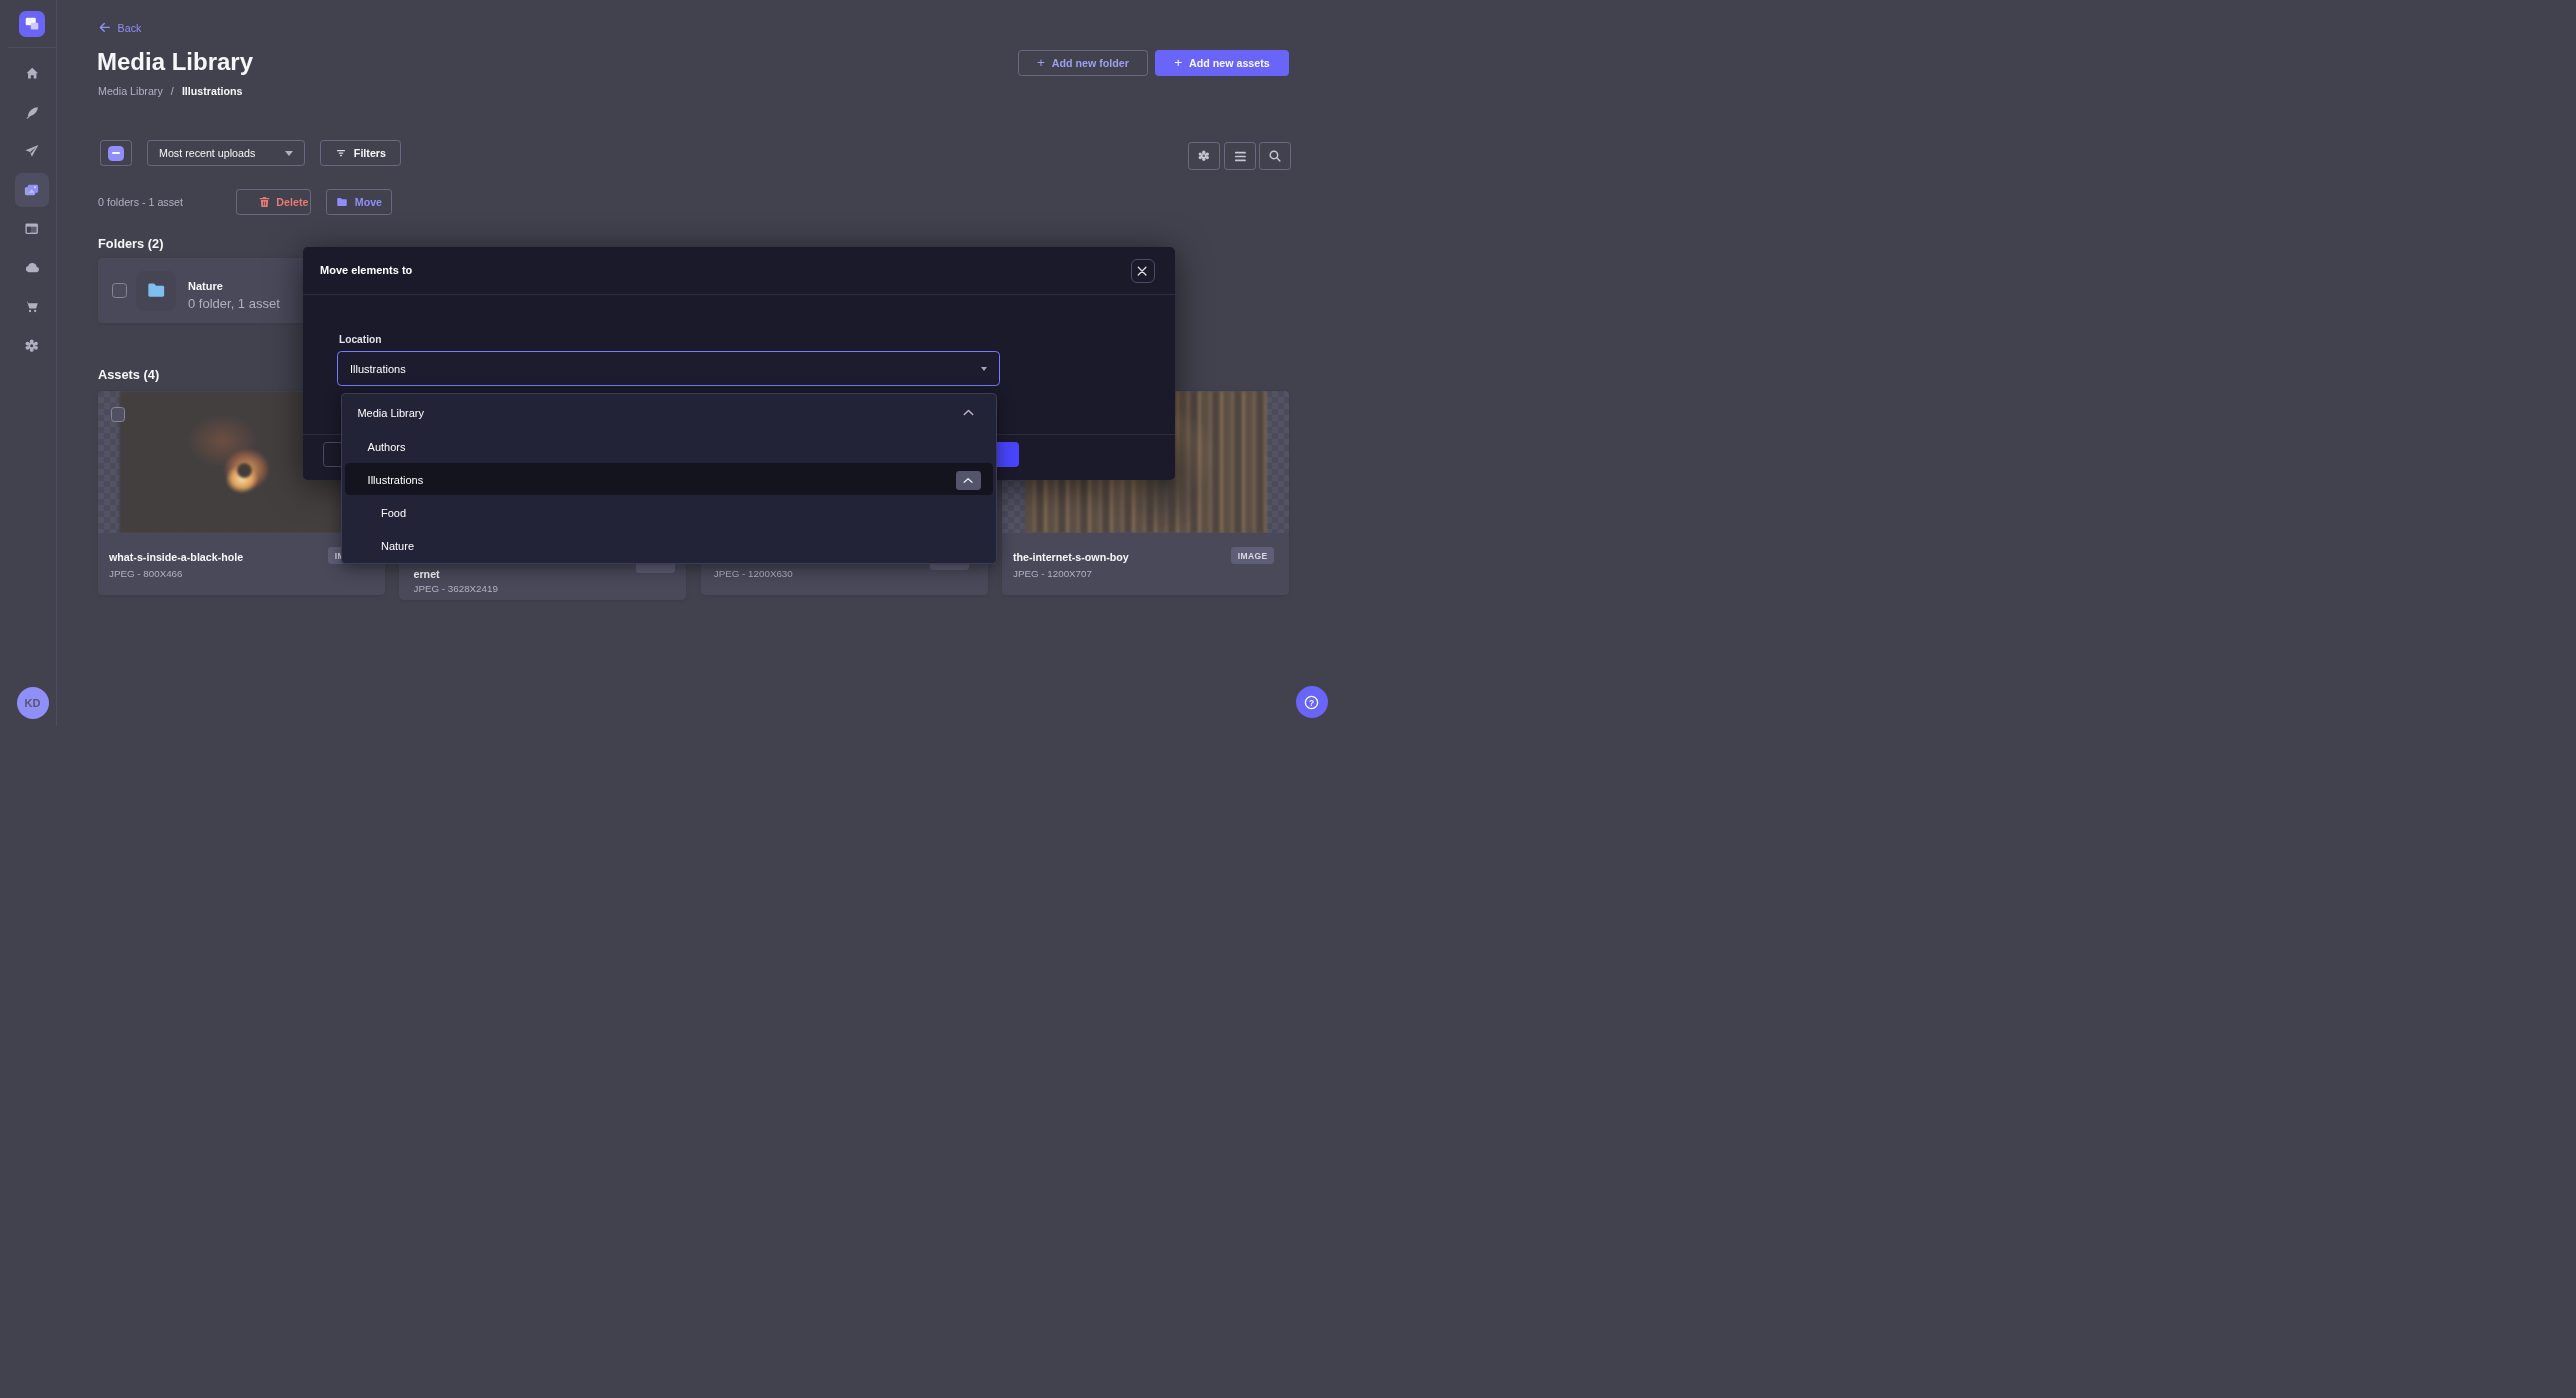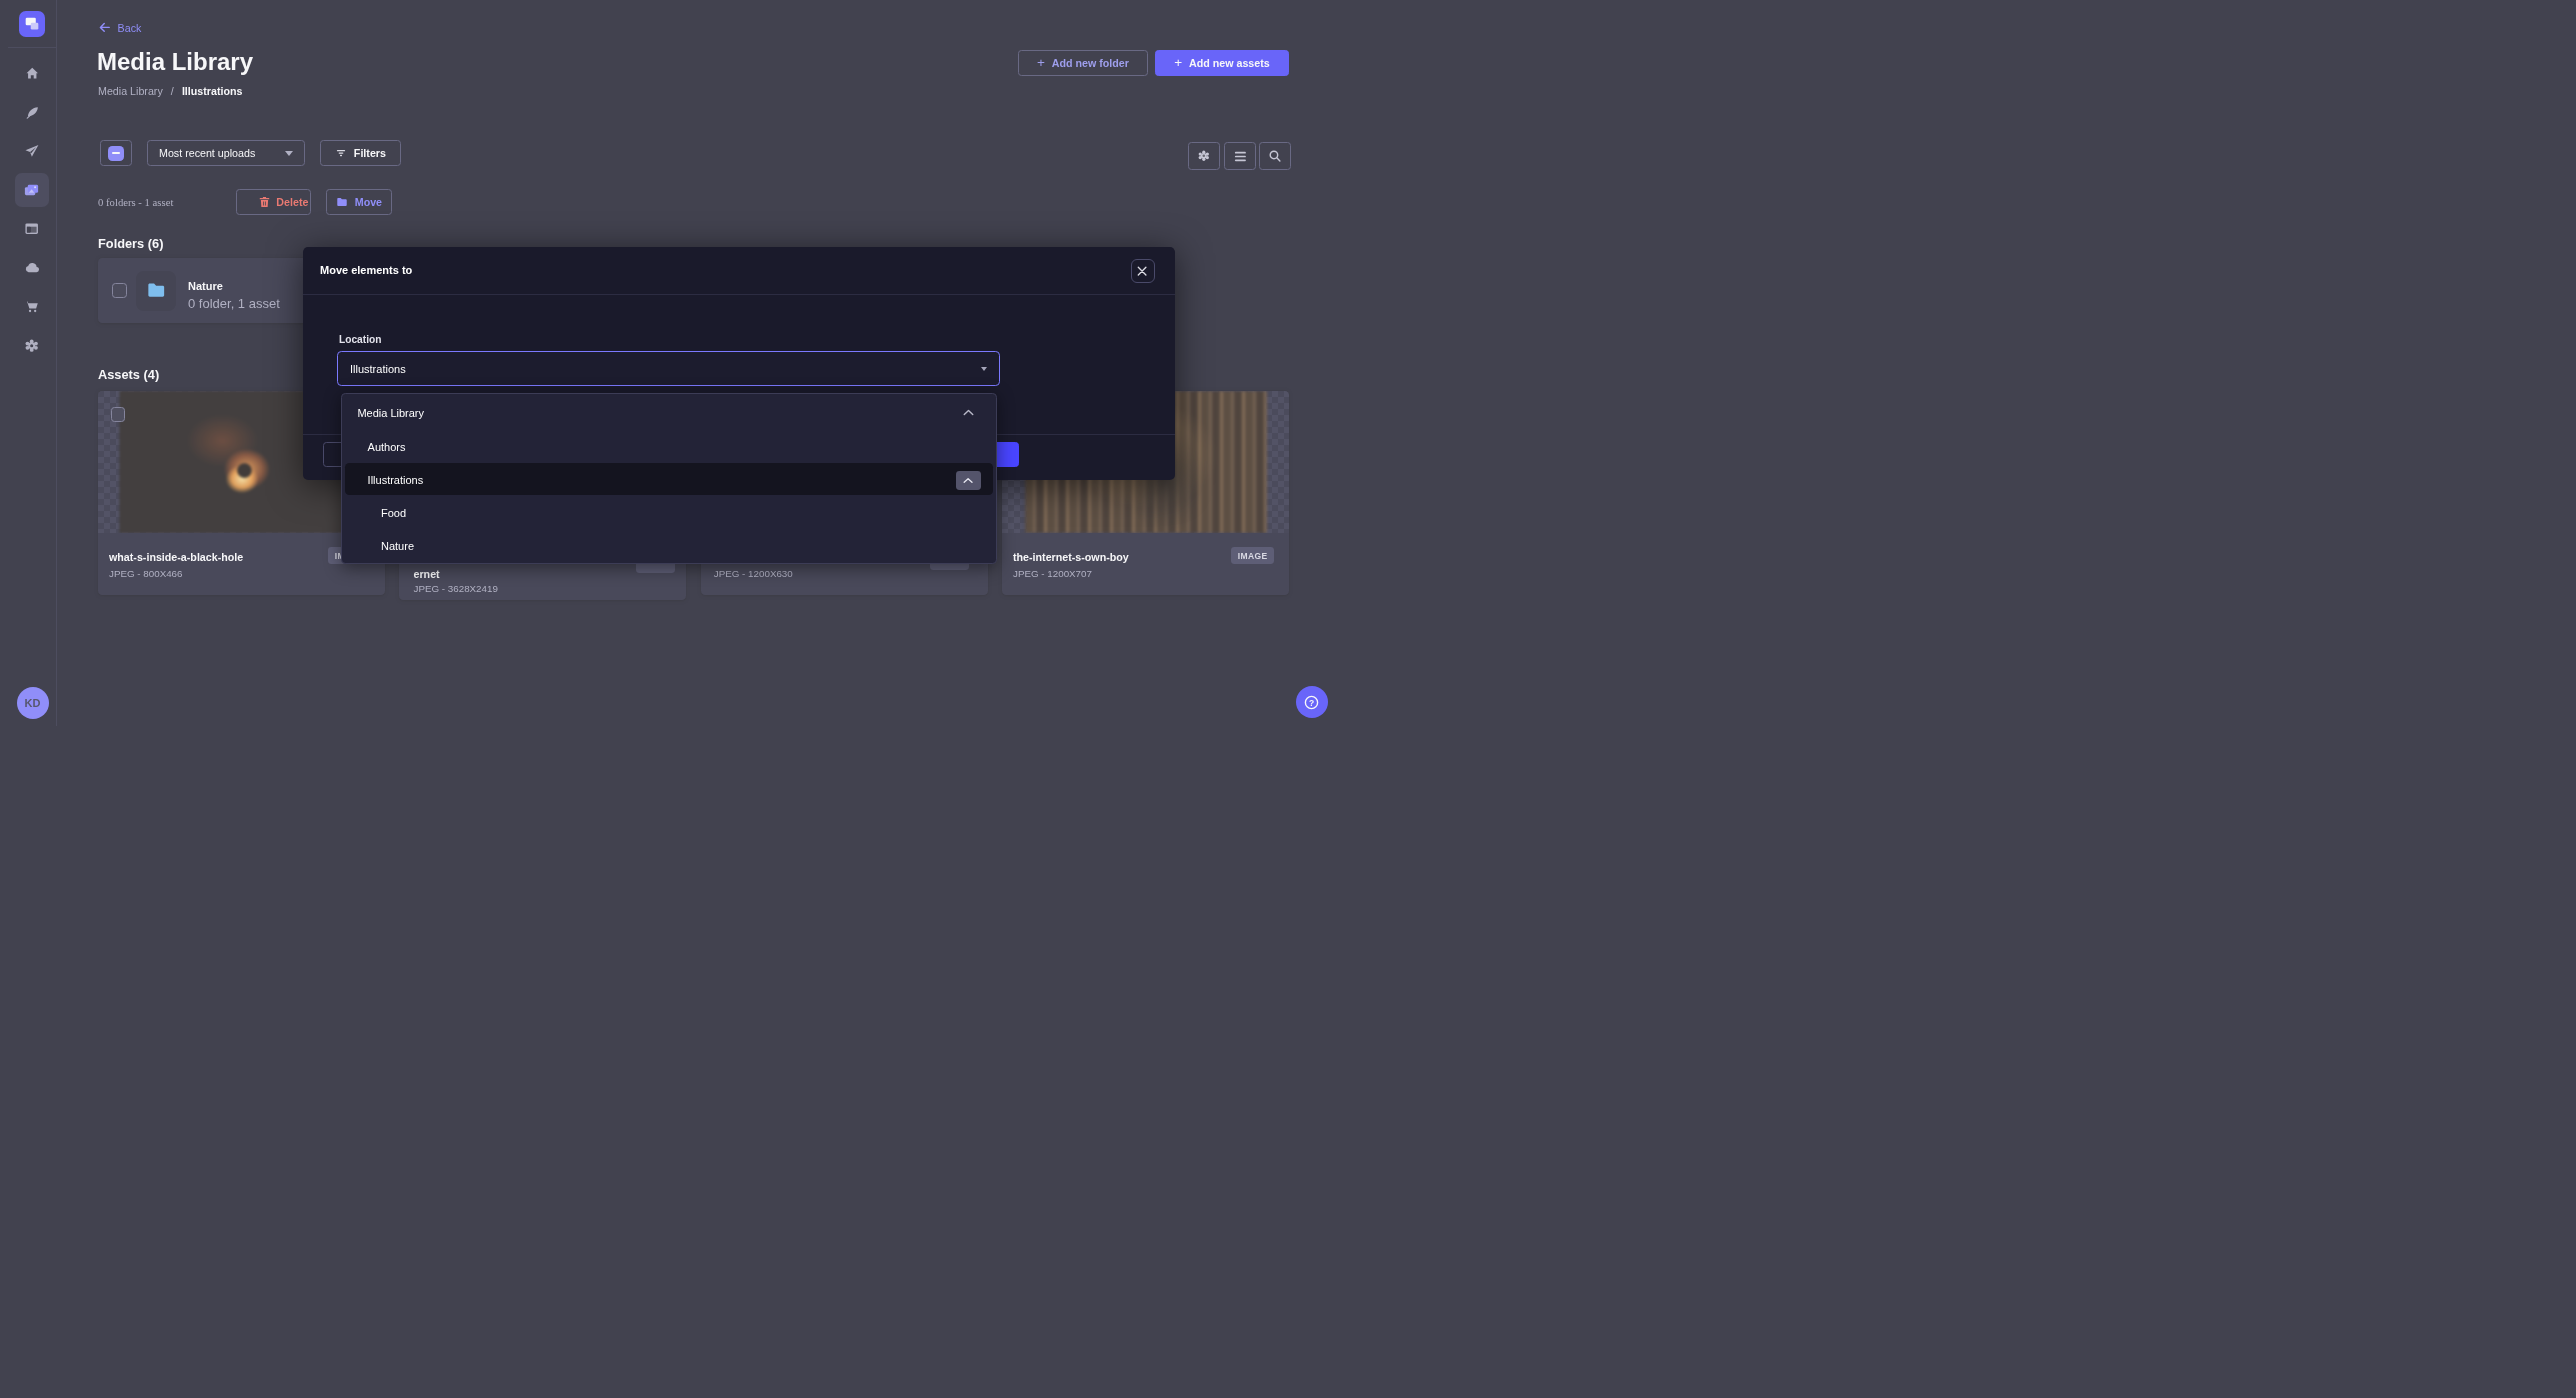--- a/index.html
+++ b/index.html
@@ -201,36 +201,36 @@
       <rect x="1" y="10" width="13" height="2" rx="1" fill="#c0c0d0"></rect>
   </svg>
 </button>
 <button class="btn" style="left:1259px; top:142px; width:32px; height:28px;">
   <svg width="13.6" height="13.6" viewBox="0 0 16 16">
     <circle cx="7" cy="7" r="4.4" stroke="#c0c0d0" stroke-width="1.7" fill="none"></circle>
       <path d="M10.4 10.4 L14 14" stroke="#c0c0d0" stroke-width="1.7" stroke-linecap="round"></path>
   </svg>
 </button>
 
-<div class="abs" style="left:98px; top:196px; font-size:10.7px; color:#a5a5ba;font-family:Liberation Serif, serif;">0 folders - 1 asset</div>
+<div class="abs" style="left:98px; top:196px; font-size:10.7px; color:#a5a5ba;">0 folders - 1 asset</div>
 <button class="btn" style="left:236px; top:189px; width:75px; height:26.4px;padding-left:20px;">
   <svg width="11" height="12" viewBox="0 0 14 15">
     <path d="M5 1 H9 V2.4 H13 V4 H1 V2.4 H5 Z" fill="#ee5e52"></path>
     <path d="M2.4 5 H11.6 L11 14 H3 Z M5.4 7 V12 H6.4 V7 Z M7.6 7 V12 H8.6 V7 Z" fill="#ee5e52"></path>
   </svg>
   <span style="color:#ee5e52;">Delete</span>
 </button>
 <button class="btn" style="left:326px; top:189px; width:66px; height:26.4px;">
   <svg width="12" height="10.2" viewBox="0 0 16 14">
     <path d="M1.5 2.5 C1.5 1.8 2 1.3 2.7 1.3 H6.2 L7.9 3 H13.3 C14 3 14.5 3.5 14.5 4.2 V11 C14.5 11.7 14 12.2 13.3 12.2 H2.7 C2 12.2 1.5 11.7 1.5 11 Z" fill="#7b79ff"></path>
   </svg>
   <span style="color:#7b79ff;">Move</span>
 </button>
 
-<div class="sec-h" style="left:98px; top:236px;">Folders (6)</div>
+<div class="sec-h" style="left:98px; top:236px;">Folders (2)</div>
 <div class="card" style="left:98px; top:258px; width:287px; height:65px;">
   <span class="checkbox abs" style="left:13.6px; top:25px; width:15.4px; height:15.4px;"></span>
   <span class="abs" style="left:38px; top:12.8px; width:40px; height:40px; background:#1c1c2c; border-radius:7.7px; display:flex; align-items:center; justify-content:center;">
     <svg width="20.5" height="17" viewBox="0 0 16 14">
       <path d="M1.5 2.5 C1.5 1.8 2 1.3 2.7 1.3 H6.2 L7.9 3 H13.3 C14 3 14.5 3.5 14.5 4.2 V11 C14.5 11.7 14 12.2 13.3 12.2 H2.7 C2 12.2 1.5 11.7 1.5 11 Z" fill="#66b7f1"></path>
     </svg>
   </span>
   <span class="abs" style="left:90px; top:22px; font-size:11px; font-weight:bold; color:#fff;">Nature</span>
   <span class="abs" style="left:90px; top:38px; font-size:13px; color:#a5a5ba;">0 folder, 1 asset</span>
 </div>

